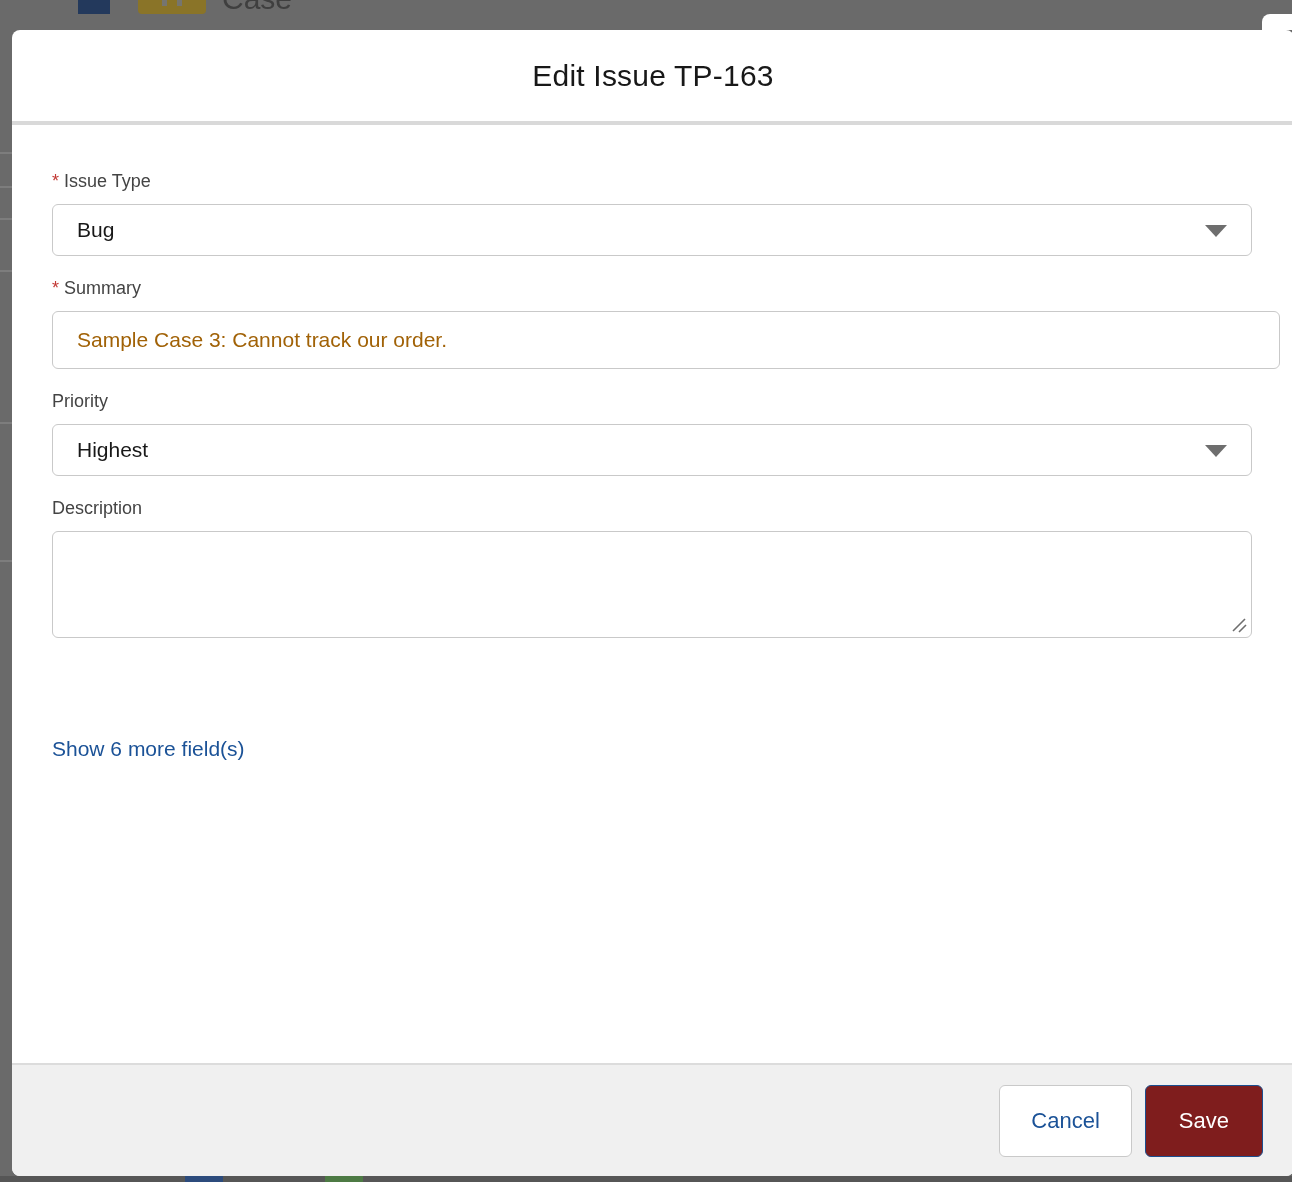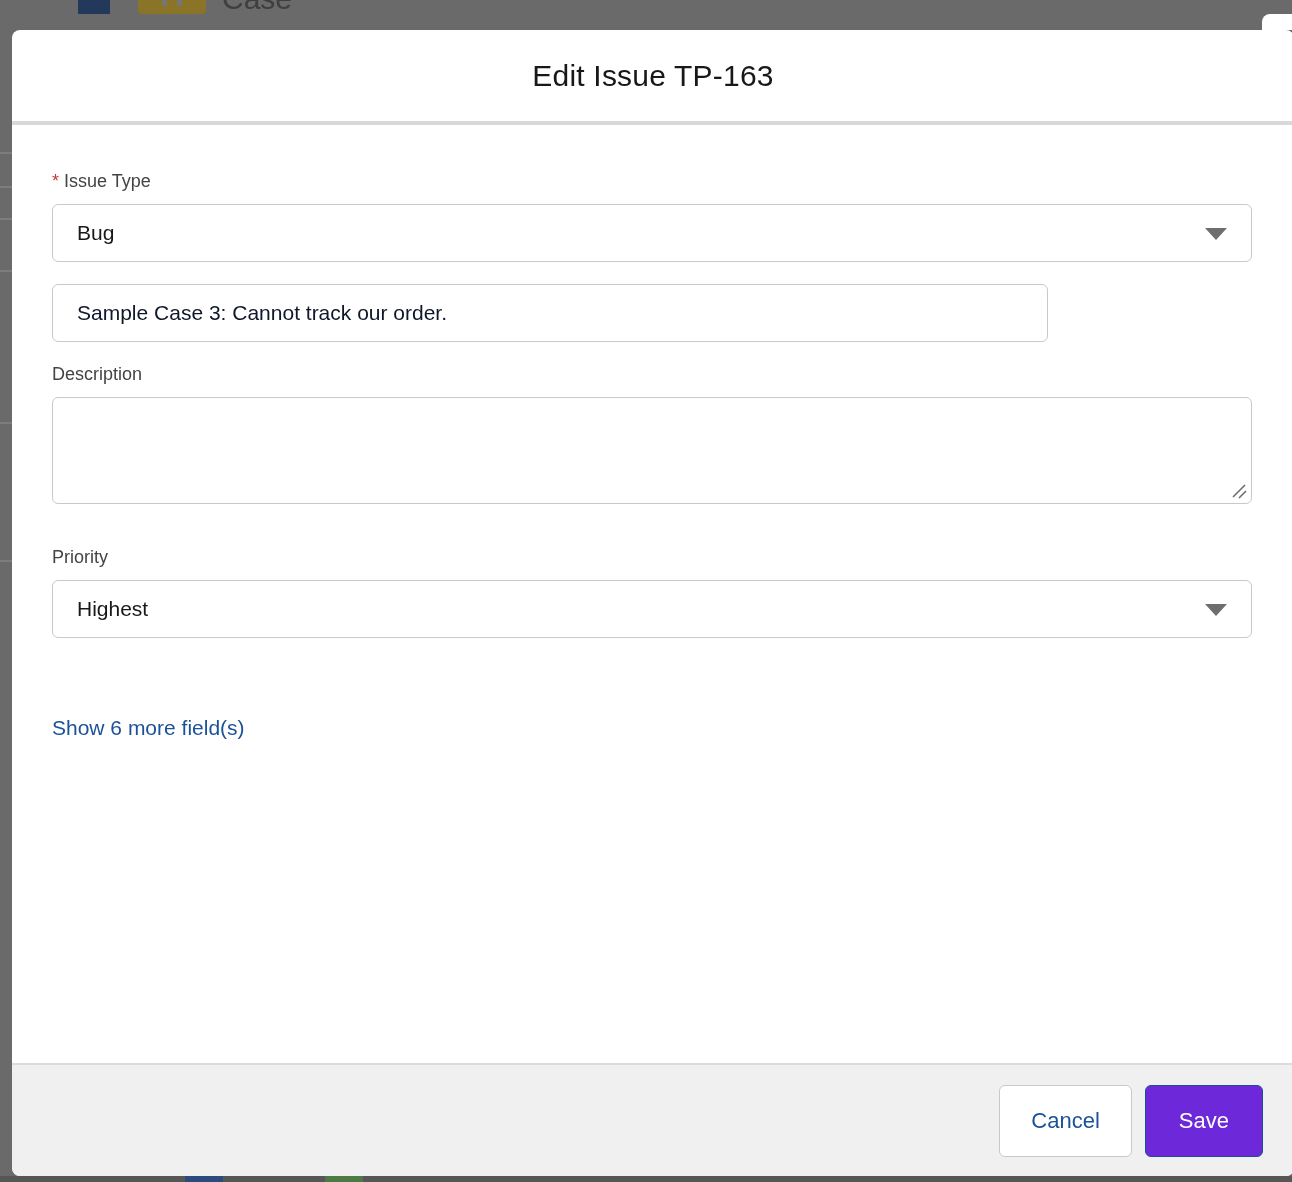--- a/index.html
+++ b/index.html
@@ -31,28 +31,28 @@
                   border-bottom:4px solid #d9d9d9; }
   .modal-title { font-size:30px; font-weight:400; color:#181818; letter-spacing:0.2px; }
 
   .modal-body { flex:1 1 auto; padding:46px 42px 0 40px; background:#ffffff; }
 
   .field-group { margin-bottom:22px; }
   .field-group.desc { margin-bottom:43px; }
   .field-label { display:block; font-size:18px; color:#444444; margin-bottom:12px; font-weight:400; }
   .req { color:#c23934; margin-right:5px; font-size:18px; }
 
-  .select-box { position:relative; width:1200px; height:58px; border:1px solid #c9c9c9; border-radius:6px;
+  .select-box { position:relative; width:1200px; height:52px; border:1px solid #c9c9c9; border-radius:6px;
                 background:#fff; display:flex; align-items:center; padding:0 52px 0 24px; cursor:pointer; }
   .select-value { font-size:21px; color:#181818; }
   .dd-arrow { position:absolute; right:24px; top:50%; margin-top:-5px; width:0; height:0;
               border-left:11px solid transparent; border-right:11px solid transparent; border-top:12px solid #6e6e6e; }
 
-  .text-input { width:996px; height:58px; border:1px solid #c9c9c9; border-radius:6px;
-                padding:0 24px; font-size:21px; color:#0f172a; font-family:"Liberation Sans", sans-serif; outline:none; }
+  .text-input { width:1228px; height:58px; border:1px solid #c9c9c9; border-radius:6px;
+                padding:0 24px; font-size:21px; color:#a16207; font-family:"Liberation Sans", sans-serif; outline:none; }
 
   .textarea-wrap { position:relative; width:1200px; }
   .desc-textarea { width:1200px; height:107px; border:1px solid #c9c9c9; border-radius:6px;
                    padding:14px 24px; font-size:21px; color:#181818; resize:none;
                    font-family:"Liberation Sans", sans-serif; outline:none; display:block; }
   .resize-handle { position:absolute; right:5px; bottom:5px; width:16px; height:16px; pointer-events:none; }
 
   .search-wrap { position:relative; width:1200px; }
   .search-input { width:1200px; height:58px; border:1px solid #c9c9c9; border-radius:6px;
                   padding:0 24px 0 62px; font-size:21px; color:#181818; font-family:"Liberation Sans", sans-serif; outline:none; }
@@ -64,21 +64,21 @@
   .chip-text { font-size:21px; color:#181818; }
   .chip-remove { display:inline-flex; align-items:center; justify-content:center; width:22px; height:22px;
                  background:none; border:none; cursor:pointer; padding:0; }
 
   .show-more-link { display:inline-block; margin-top:56px; font-size:21px; color:#1b5297; text-decoration:none; cursor:pointer;text-align:center; }
 
   .modal-footer { flex:0 0 113px; background:#f0f0f0; border-top:2px solid #dcdcdc;
                   display:flex; align-items:center; justify-content:flex-end; gap:13px; padding:0 31px; }
   .btn { height:72px; border-radius:6px; font-size:22px; font-family:"Liberation Sans", sans-serif; cursor:pointer; }
   .btn-cancel { background:#ffffff; border:1px solid #c9c9c9; color:#1b5297; padding:0 31px; }
-  .btn-save { background:#6d28d9; border:1px solid #1b4e8f; color:#ffffff; padding:0 33px; }
+  .btn-save { background:#7f1d1d; border:1px solid #1b4e8f; color:#ffffff; padding:0 33px; }
 </style>
 </head>
 <body>
 
 <div class="screen">
 
   <div class="backdrop-top">
     <div class="bd-navicon"></div>
     <div class="bd-caseicon">
         <div class="handle"></div>
@@ -111,41 +111,42 @@
       <div class="field-group">
         <span class="field-label"><span class="req">*</span><span>Issue Type</span></span>
         <div class="select-box">
           <span class="select-value">Bug</span>
           <span class="dd-arrow"></span>
         </div>
       </div>
 
       
       <div class="field-group">
+        <span class="field-label"><span class="req">*</span><span>Summary</span></span>
         <input class="text-input" type="text" value="Sample Case 3: Cannot track our order." style="">
+      </div>
+
+      
+      <div class="field-group">
+        <span class="field-label">Priority</span>
+        <div class="select-box">
+          <span class="select-value">Highest</span>
+          <span class="dd-arrow"></span>
+        </div>
       </div>
 
       
       <div class="field-group desc">
         <span class="field-label">Description</span>
         <div class="textarea-wrap">
           <textarea class="desc-textarea" style=""></textarea>
           <svg class="resize-handle" viewBox="0 0 16 16">
             <line x1="2" y1="14" x2="14" y2="2" stroke="#6e6e6e" stroke-width="1.6"></line>
             <line x1="8" y1="15" x2="15" y2="8" stroke="#6e6e6e" stroke-width="1.6"></line>
           </svg>
-        </div>
-      </div>
-
-      
-      <div class="field-group">
-        <span class="field-label">Priority</span>
-        <div class="select-box">
-          <span class="select-value">Highest</span>
-          <span class="dd-arrow"></span>
         </div>
       </div>
 
       
 
       <a class="show-more-link">Show 6 more field(s)</a>
 
     </div>
 
     <div class="modal-footer">

